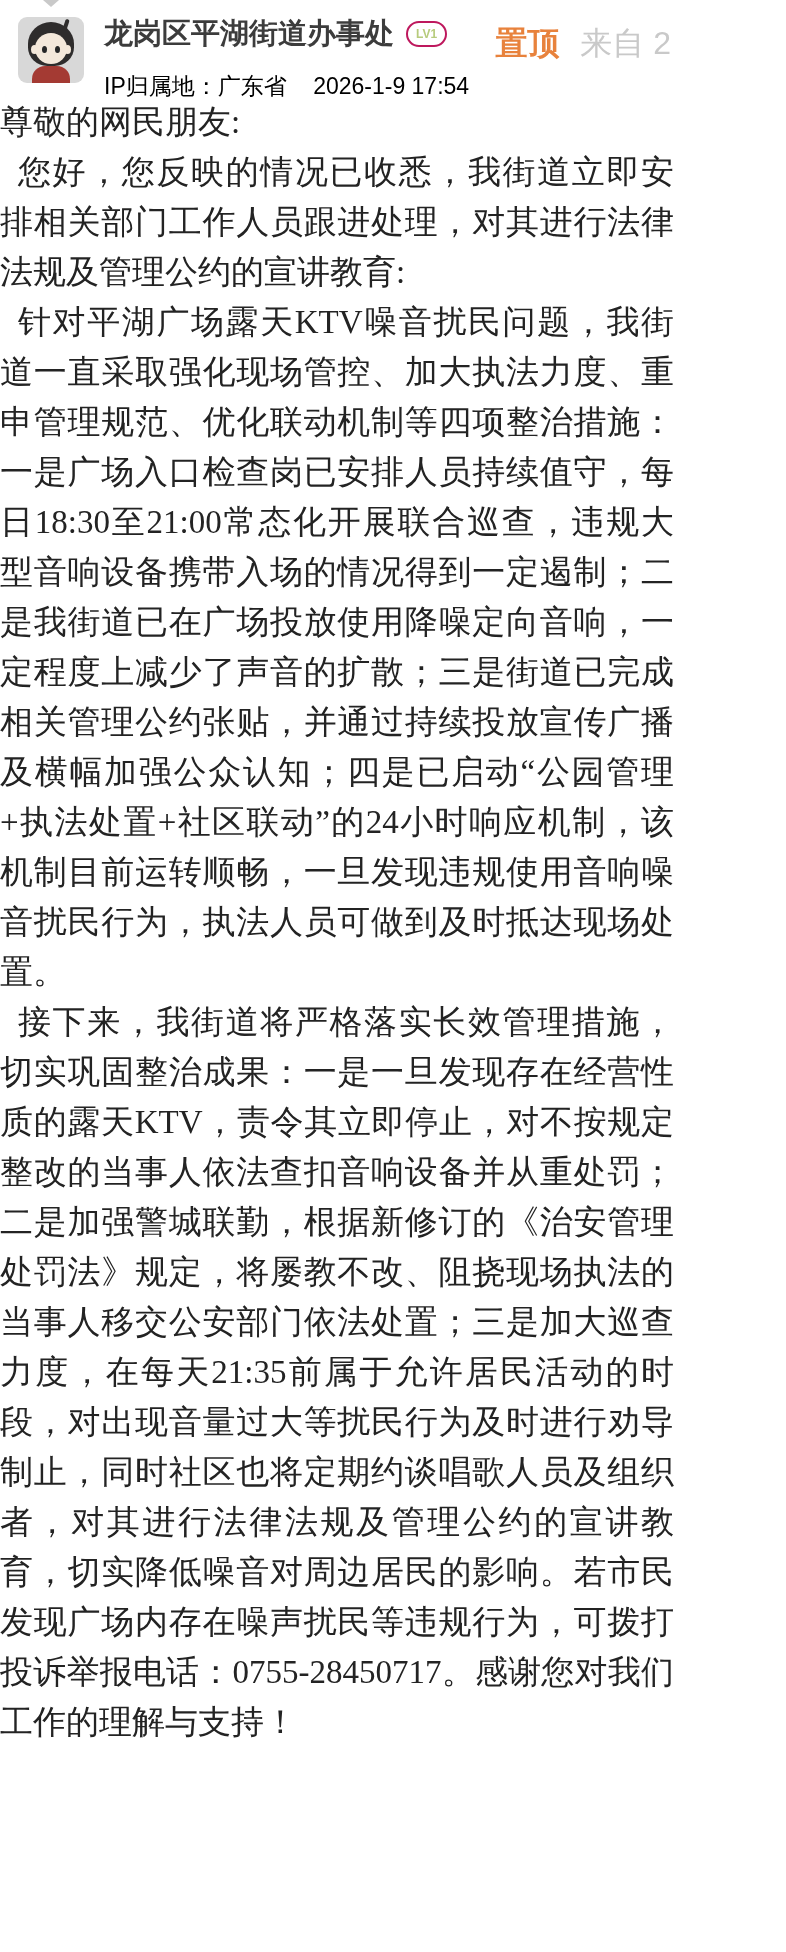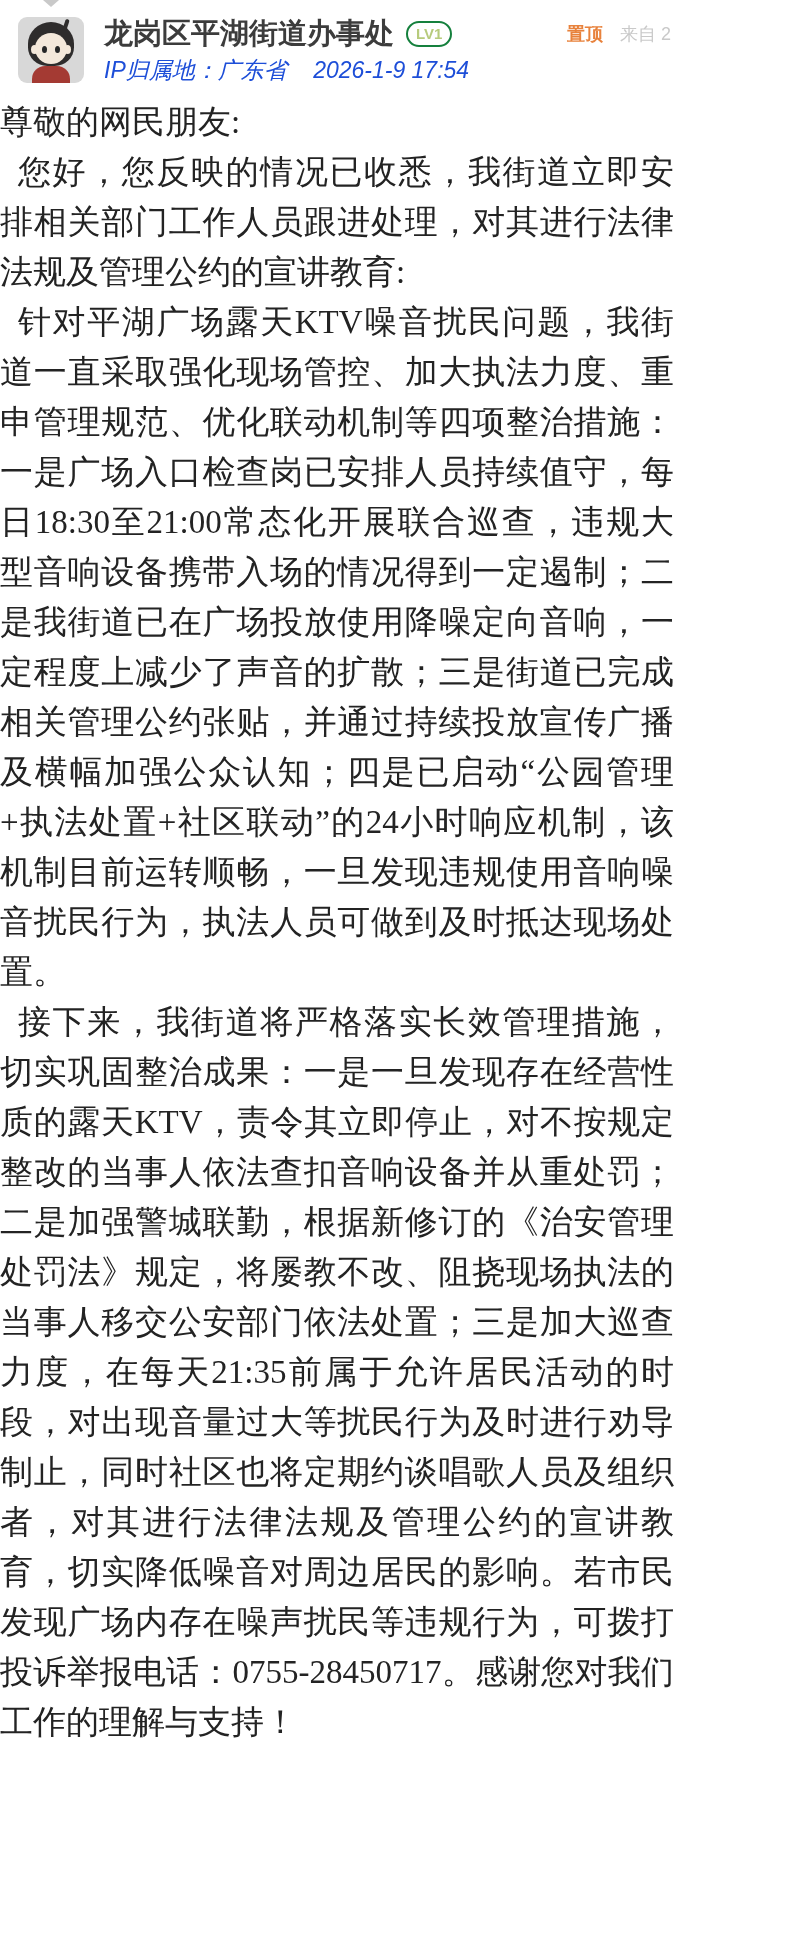--- a/index.html
+++ b/index.html
@@ -94,38 +94,37 @@
     font-weight: bold;
     color: #3c3c3c;
     letter-spacing: 0px;
   }
   .lv-badge {
     display: inline-block;
     margin-left: 12px;
     padding: 0 8px;
     height: 22px;
     line-height: 22px;
-    font-size: 15px;
+    font-size: 12px;
     color: #b7cb7c;
-    border: 2px solid #15803d;
+    border: 2px solid #be185d;
     border-radius: 13px;
     font-weight: bold;
   }
   .meta-row {
-    margin-top: 4px;
+    margin-top: 20px;
     font-size: 23px;
-    color: #1d4ed8;
-    font-style: italic;
+    color: #000000;
   }
   .meta-row .timestamp { margin-left: 20px; }
 
   .header-right {
     position: absolute;
     right: 17px; top: 22px;
-    font-size: 18px;
+    font-size: 32px;
     white-space: nowrap;
   }
   .pinned { color: #e8823c; font-weight: bold; }
   .from-floor { color: #c9c9c9; margin-left: 12px; }
 
   
   .post-body {
     margin-top: 14px;
     padding: 0 14px 0 0;
   }

